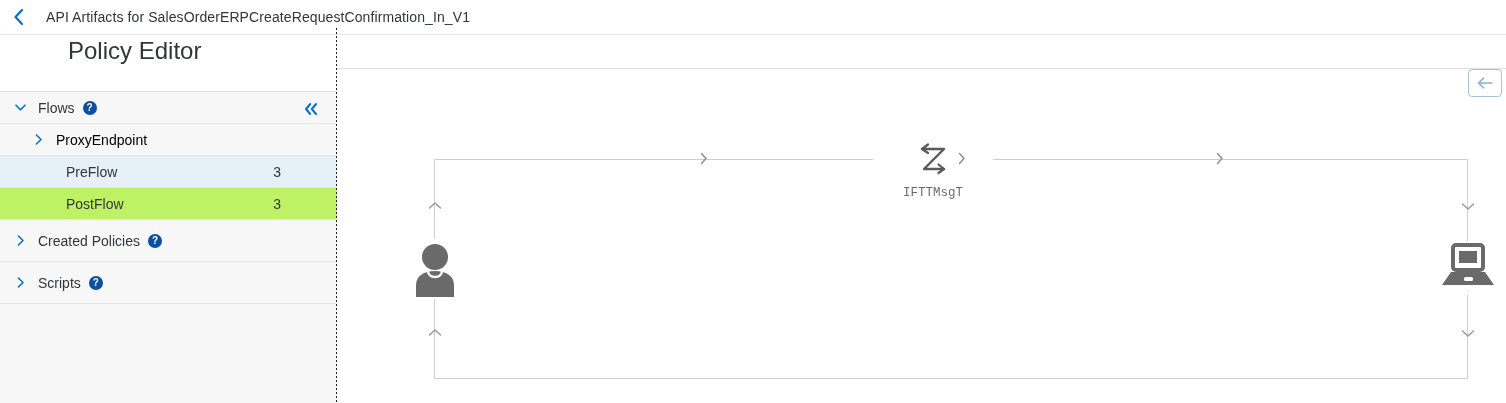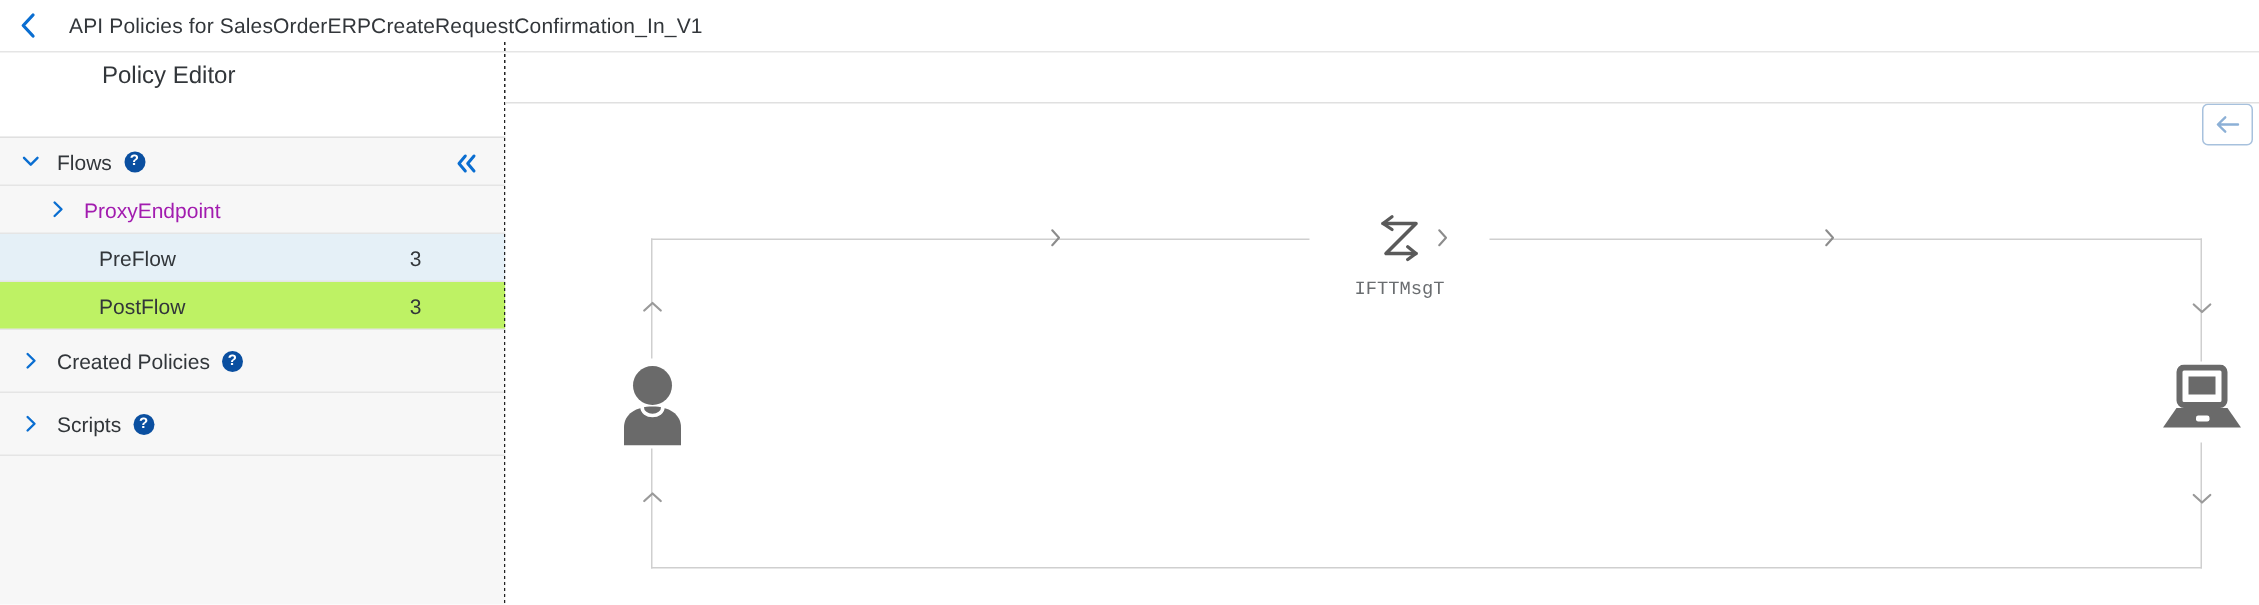--- a/index.html
+++ b/index.html
@@ -44,21 +44,21 @@
     white-space: nowrap;
   }
 
   
   .page-title {
     position: absolute;
     left: 68px;
     top: 35px;
     height: 32px;
     line-height: 32px;
-    font-size: 16px;
+    font-size: 24px;
     color: #32363a;
     white-space: nowrap;
   }
 
   
   .sidebar {
     position: absolute;
     left: 0;
     top: 68px;
     width: 337px;
@@ -104,21 +104,21 @@
     display: flex;
     align-items: center;
     justify-content: center;
     flex: 0 0 auto;
     cursor: pointer;
   }
   .tree-label {
     padding-left: 6px;
     white-space: nowrap;
   }
-  .tree-label.muted { color: #a21caf; }
+  .tree-label.muted { color: #000000; }
   .help-icon {
     width: 14px;
     height: 14px;
     border-radius: 50%;
     background: #0a4fa0;
     color: #ffffff;
     font-size: 10px;
     font-weight: bold;
     line-height: 14px;
     text-align: center;
@@ -225,21 +225,21 @@
 </style>
 </head>
 <body>
 
 <div class="breadcrumb-bar">
   <div class="back-chevron">
     <svg width="13" height="18" viewBox="0 0 13 18">
       <path d="M10 2 L3.5 9 L10 16" fill="none" stroke="#0a6ed1" stroke-width="2.2" stroke-linecap="round" stroke-linejoin="round"></path>
     </svg>
   </div>
-  <div class="breadcrumb-title">API Policies for SalesOrderERPCreateRequestConfirmation_In_V1</div>
+  <div class="breadcrumb-title">API Artifacts for SalesOrderERPCreateRequestConfirmation_In_V1</div>
 </div>
 
 <div class="page-title">Policy Editor</div>
 
 <div class="sidebar">
 
   <div class="tree-row lvl0">
     <span class="tw-arrow">
       <svg width="13" height="13" viewBox="0 0 13 13">
           <path d="M2 4.2 L6.5 8.8 L11 4.2" fill="none" stroke="#0a6ed1" stroke-width="1.6" stroke-linecap="round" stroke-linejoin="round"></path>

